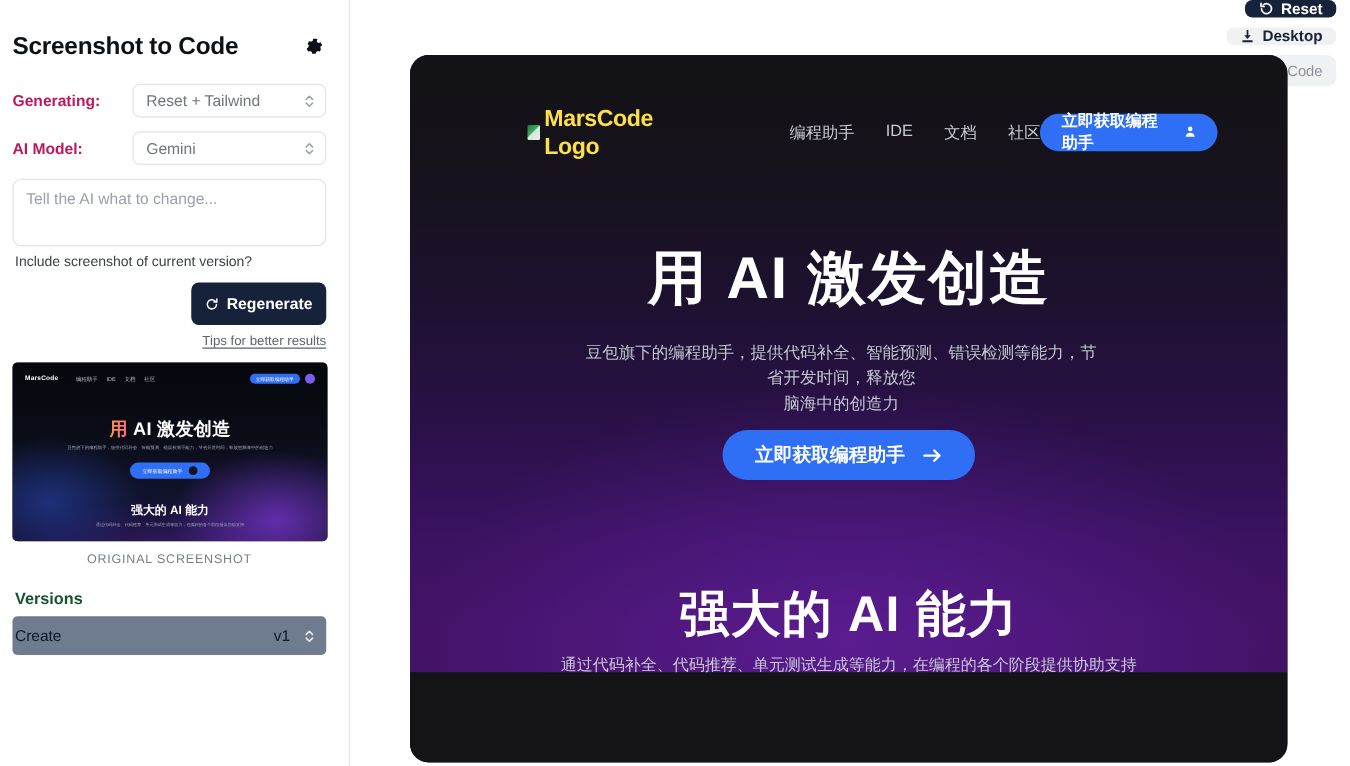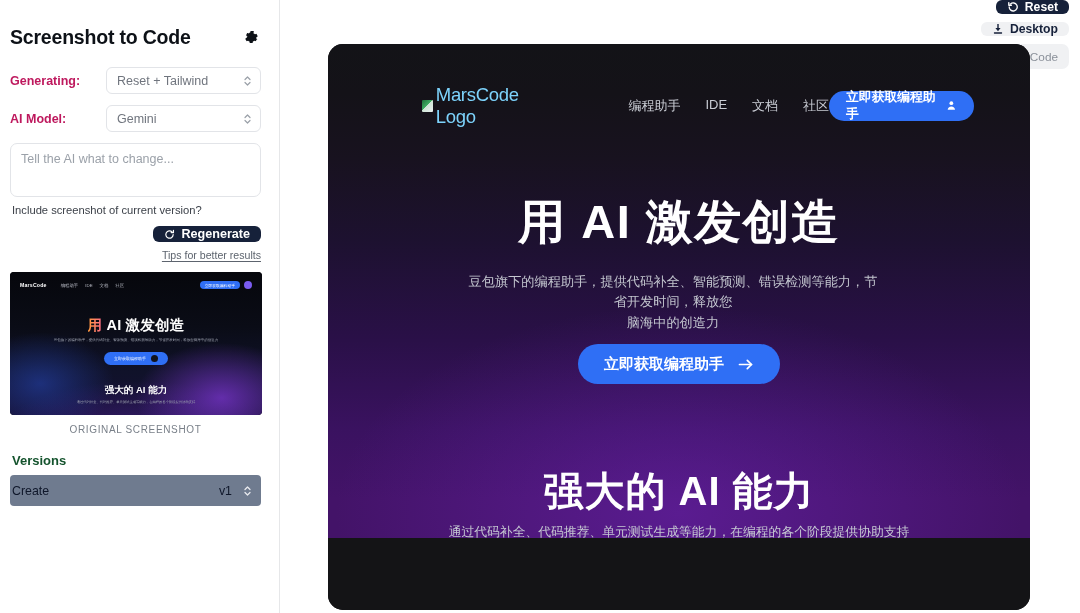--- a/index.html
+++ b/index.html
@@ -72,21 +72,21 @@
     font-size: 12.8px; font-weight: 700;
   }
   .enter-key {
     background: #3a4459; border-radius: 3px;
     padding: 0 4px; height: 13px; line-height: 13px;
     font-size: 10px; color: #e6e9ee; font-weight: 400;
     display: inline-flex; align-items: center;
   }
   .regen-row { display: flex; justify-content: flex-end; margin-top: 10px; }
   .btn-regen {
-    height: 16px; background: #16213a; color: #fff;
+    height: 34px; background: #16213a; color: #fff;
     border-radius: 6px; padding: 0 11px;
     display: inline-flex; align-items: center; gap: 6px;
     font-size: 12.6px; font-weight: 700;
   }
   .regen-ic { width: 11px; height: 11px; display:block; color:#fff; }
   .regen-ic svg { display:block; }
   .tips-row { display: flex; justify-content: flex-end; margin-top: 7px; }
   .tips-link {
     font-size: 10.6px; color: #5d646e;
     text-decoration: underline; text-underline-offset: 2px;
@@ -227,21 +227,21 @@
     position: absolute; top: 40px; left: 0; right: 0;
     display: flex; align-items: center; padding: 0 56px 0 94px;
   }
   .brand { display: flex; align-items: center; gap: 3px; }
   .broken-img {
     width: 12px; height: 12px; position: relative; display: block;
     background: linear-gradient(135deg,#1f6f3a 0%,#3fae63 45%,#cfe6d6 46%,#e9eff0 100%);
     border-radius: 1px;
   }
   .brand-text {
-    font-size: 18.5px; font-weight: 400; color: #7dd3fc; letter-spacing: -0.3px;
+    font-size: 18.5px; font-weight: 700; color: #fde047; letter-spacing: -0.3px;
   }
   .pv-links { display: flex; gap: 25px; margin-left: 78px; }
   .pv-links a {
     font-size: 13px; color: #c9ccd4; text-decoration: none; white-space: nowrap;
   }
   .pv-cta {
     margin-left: auto; background: #2f6ff5; color: #fff;
     border-radius: 18px; height: 30px; padding: 0 17px;
     display: inline-flex; align-items: center; gap: 9px;
     font-size: 12.8px; font-weight: 700;

